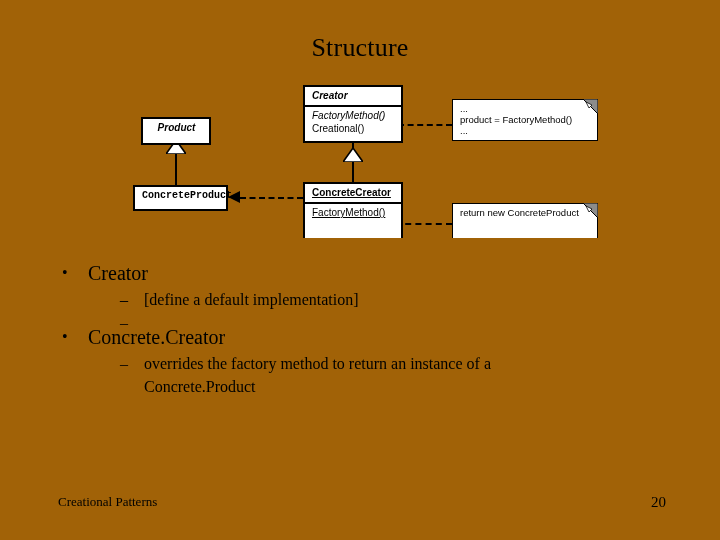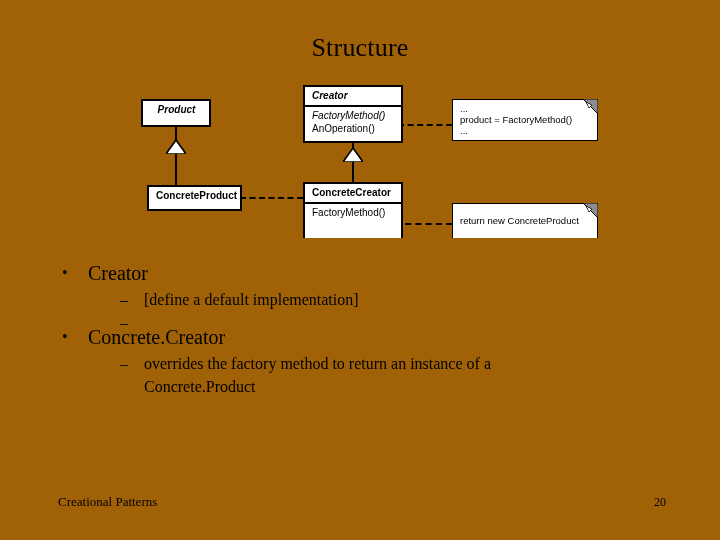--- a/index.html
+++ b/index.html
@@ -67,24 +67,24 @@
     box-sizing: border-box;
     padding: 2px 4px 2px 7px;
     font-size: 10px;
     line-height: 13px;
     color: #000000;
   }
   .uml-op { white-space: nowrap; }
   .uml-op.abstract { font-style: italic; }
 
   
-  #box-product        { left: 141px; top: 21px;  width: 70px;  height: 28px; }
-  #box-concreteproduct{ left: 147px; top: 107px; width: 95px;  height: 26px; }
+  #box-product        { left: 141px; top: 39px;  width: 70px;  height: 28px; }
+  #box-concreteproduct{ left: 133px; top: 107px; width: 95px;  height: 26px; font-family: Liberation Mono, monospace; }
   #box-creator        { left: 303px; top: 7px;   width: 100px; height: 58px; }
-  #box-concretecreator{ left: 303px; top: 104px; width: 100px; height: 60px; border-bottom: none; }
+  #box-concretecreator{ left: 303px; top: 104px; width: 100px; height: 60px; border-bottom: none; text-decoration: underline; }
 
   
   .note {
     position: absolute;
     box-sizing: border-box;
     border: 1px solid #000000;
     background: #ffffff;
     font-family: "Liberation Sans", sans-serif;
     font-size: 9.5px;
     line-height: 11px;
@@ -192,21 +192,21 @@
     font-family: "Liberation Serif", serif;
     font-size: 13px;
     line-height: 14px;
     color: #000000;
   }
   #footer-right {
     position: absolute;
     right: 54px;
     top: 495px;
     font-family: "Liberation Serif", serif;
-    font-size: 12px;
+    font-size: 15px;
     line-height: 14px;
     color: #000000;
   }
 </style>
 </head>
 <body>
 
 <div id="slide">
 
   <div id="slide-title">Structure</div>
@@ -239,21 +239,21 @@
 
     <div class="uml-box" id="box-concreteproduct">
       <div class="uml-name" style="text-align:center;">ConcreteProduct</div>
     </div>
 
     <div class="uml-box" id="box-creator">
       <div class="uml-name abstract">Creator</div>
       <div class="uml-sep"></div>
       <div class="uml-ops">
         <div class="uml-op abstract">FactoryMethod()</div>
-        <div class="uml-op">AnOperation()</div>
+        <div class="uml-op">Creational()</div>
       </div>
     </div>
 
     <div class="uml-box" id="box-concretecreator">
       <div class="uml-name">ConcreteCreator</div>
       <div class="uml-sep"></div>
       <div class="uml-ops">
         <div class="uml-op">FactoryMethod()</div>
       </div>
     </div>
@@ -262,21 +262,21 @@
       <div class="note-line">...</div>
       <div class="note-line">product = FactoryMethod()</div>
       <div class="note-line">...</div>
       <svg class="note-fold-line" viewBox="0 0 15 15">
         <polygon points="0,0 15,0 15,15" fill="#8c8c8c" stroke="#000000" stroke-width="1"></polygon>
         <path d="M3,3 L6,9 L9,6 Z" fill="#ffffff" stroke="#000000" stroke-width="0.8"></path>
       </svg>
     </div>
 
     <div class="note" id="note-return">
-      <div class="note-line" style="margin-top:8px;">return new ConcreteProduct</div>
+      <div class="note-line" style="">return new ConcreteProduct</div>
       <svg class="note-fold-line" viewBox="0 0 15 15">
         <polygon points="0,0 15,0 15,15" fill="#8c8c8c" stroke="#000000" stroke-width="1"></polygon>
         <path d="M3,3 L6,9 L9,6 Z" fill="#ffffff" stroke="#000000" stroke-width="0.8"></path>
       </svg>
     </div>
 
   </div>
 
   <div id="body">
 

